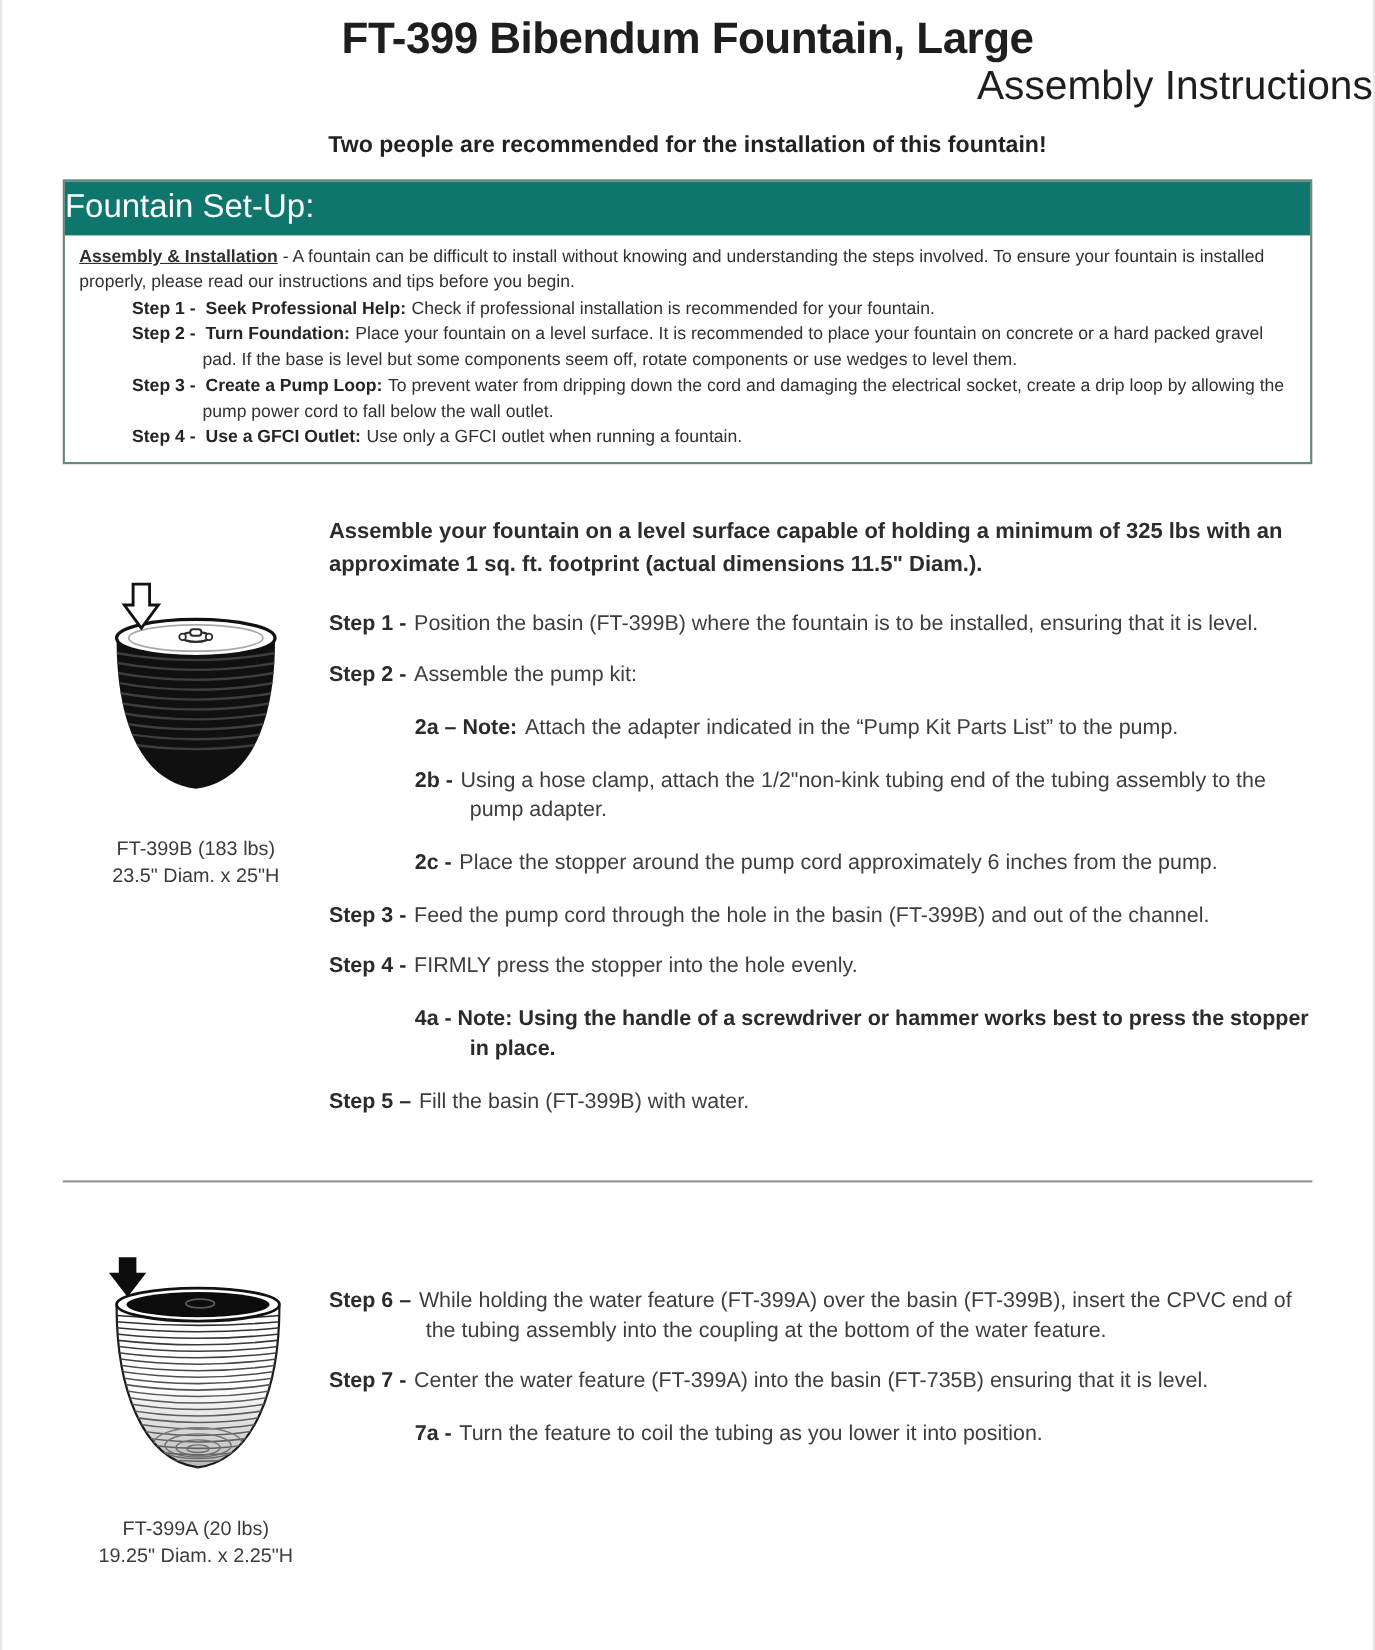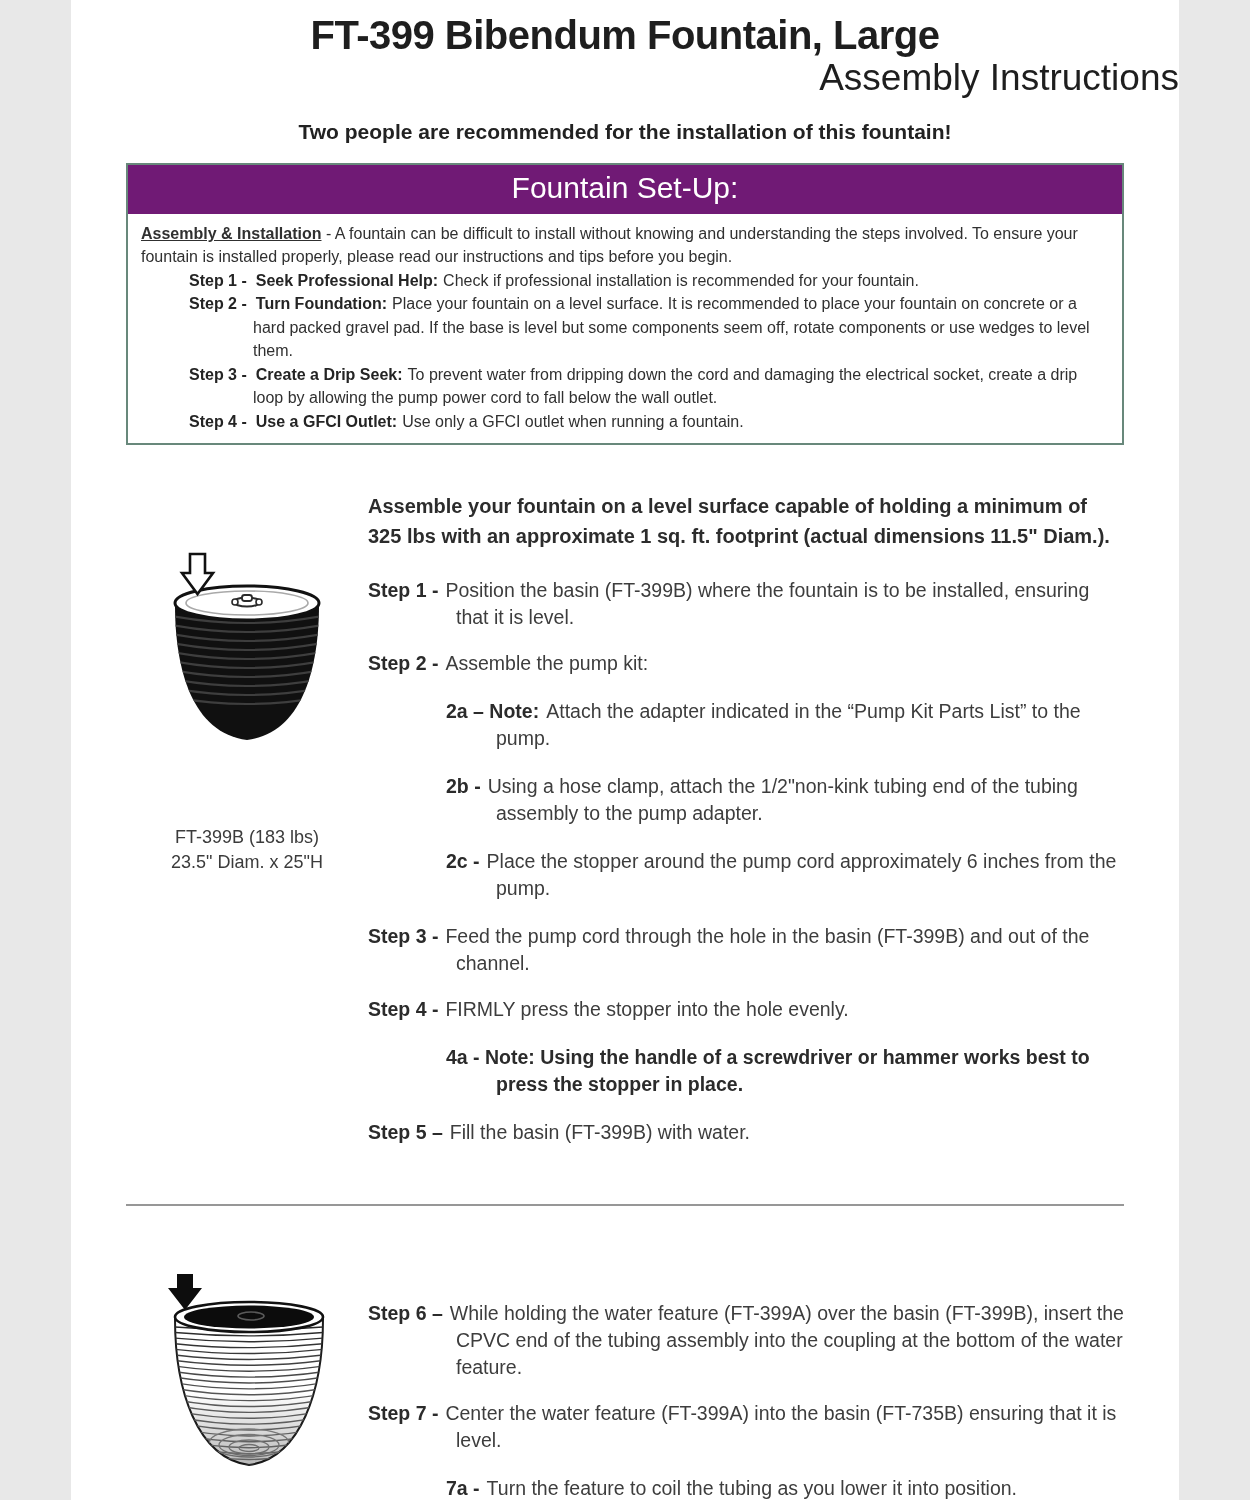--- a/index.html
+++ b/index.html
@@ -1,29 +1,29 @@
 <!DOCTYPE html>
 <html><head>
 <meta charset="utf-8">
 <style>
   html,body { margin:0; padding:0; background:#e8e8e8; }
   .page {
-    width:1108px; height:1500px; margin:0 auto; background:#ffffff;
+    width:1246px; height:1500px; margin:0 auto; background:#ffffff;
     font-family:"Liberation Sans", sans-serif; color:#333; overflow:hidden;
     position:relative; box-sizing:border-box;
   }
   .title1 { margin:0; padding-top:13px; text-align:center; font-size:40px;
             font-weight:700; color:#1e1e1e; letter-spacing:-0.5px; line-height:1.1; }
   .title2 { margin:1px 0 0; text-align:right; font-size:37px; font-weight:400;
             color:#1e1e1e; line-height:1.1; }
   .notice { margin-top:21px; text-align:center; font-size:21px; font-weight:700;
             color:#222; }
 
   .setup-box { margin:19px 55px 0; border:2px solid #68887b; }
-  .setup-header { background:#701a75; color:#fff; text-align:center; font-size:30px;
+  .setup-header { background:#0f766e; color:#fff; font-size:30px;
                   font-weight:400; padding:6px 0 9px; }
   .setup-body { padding:8px 13px 10px; font-size:16px; line-height:23.5px; color:#303030; }
   .setup-intro { margin:0; }
   .setup-intro b { text-decoration:underline; }
   .box-step { padding-left:112px; text-indent:-64px; }
   .box-step .lbl { font-weight:700; color:#242424; margin-right:9px; }
   .box-step .ttl { font-weight:700; color:#242424; margin-right:5px; }
 
   .section { display:flex; margin:0 55px; }
   .section-a { margin-top:22px; }
@@ -58,29 +58,29 @@
   <div class="title2">Assembly Instructions</div>
   <div class="notice">Two people are recommended for the installation of this fountain!</div>
 
   <div class="setup-box">
     <div class="setup-header">Fountain Set-Up:</div>
     <div class="setup-body">
       <p class="setup-intro"><b>Assembly &amp; Installation</b> <span>- A fountain can be difficult to install without knowing and understanding the steps involved. To ensure your fountain is installed properly, please read our instructions and tips before you begin.</span></p>
       <div id="box-steps">
           <div class="box-step"><span class="lbl">Step 1 -</span><span class="ttl">Seek Professional Help:</span><span>Check if professional installation is recommended for your fountain.</span></div>
           <div class="box-step"><span class="lbl">Step 2 -</span><span class="ttl">Turn Foundation:</span><span>Place your fountain on a level surface. It is recommended to place your fountain on concrete or a hard packed gravel pad. If the base is level but some components seem off, rotate components or use wedges to level them.</span></div>
-          <div class="box-step"><span class="lbl">Step 3 -</span><span class="ttl">Create a Drip Seek:</span><span>To prevent water from dripping down the cord and damaging the electrical socket, create a drip loop by allowing the pump power cord to fall below the wall outlet.</span></div>
+          <div class="box-step"><span class="lbl">Step 3 -</span><span class="ttl">Create a Pump Loop:</span><span>To prevent water from dripping down the cord and damaging the electrical socket, create a drip loop by allowing the pump power cord to fall below the wall outlet.</span></div>
           <div class="box-step"><span class="lbl">Step 4 -</span><span class="ttl">Use a GFCI Outlet:</span><span>Use only a GFCI outlet when running a fountain.</span></div>
         </div>
     </div>
   </div>
 
   <div class="section section-a">
     <div class="col-left">
-      <figure class="fig fig-basin" style="margin:84px 0 0;gap:43px;">
+      <figure class="fig fig-basin" style="margin:84px 0 0;">
         <svg width="190" height="200" viewBox="0 0 190 200">
           <defs>
             <clipPath id="potclip1">
                 <path d="M23,54 C23,118 40,182 95,189 C150,182 167,118 167,54 Z"></path>
               </clipPath>
           </defs>
           <path d="M23,54 C23,118 40,182 95,189 C150,182 167,118 167,54 Z" fill="#101010"></path>
           <g id="fig1-ribs" clip-path="url(#potclip1)" fill="none" stroke="#3e3e3e" stroke-width="2.2">
               <path d="M14,64 Q95,80 176,64"></path>
               <path d="M14,73 Q95,89 176,73"></path>

